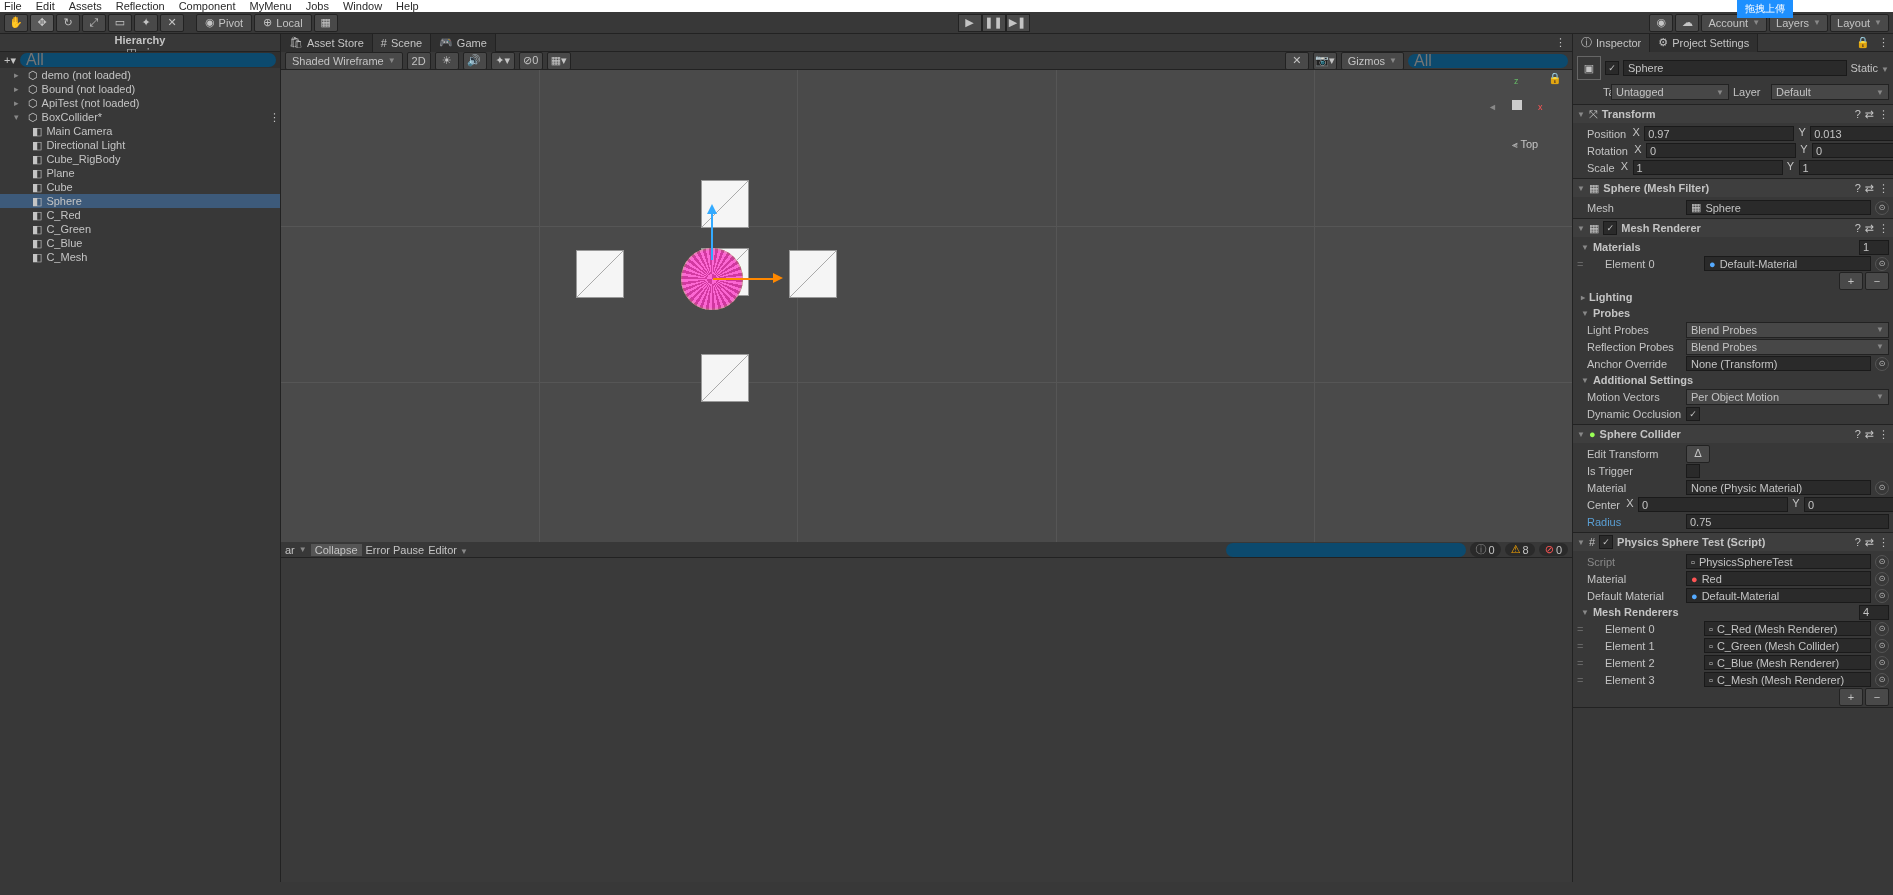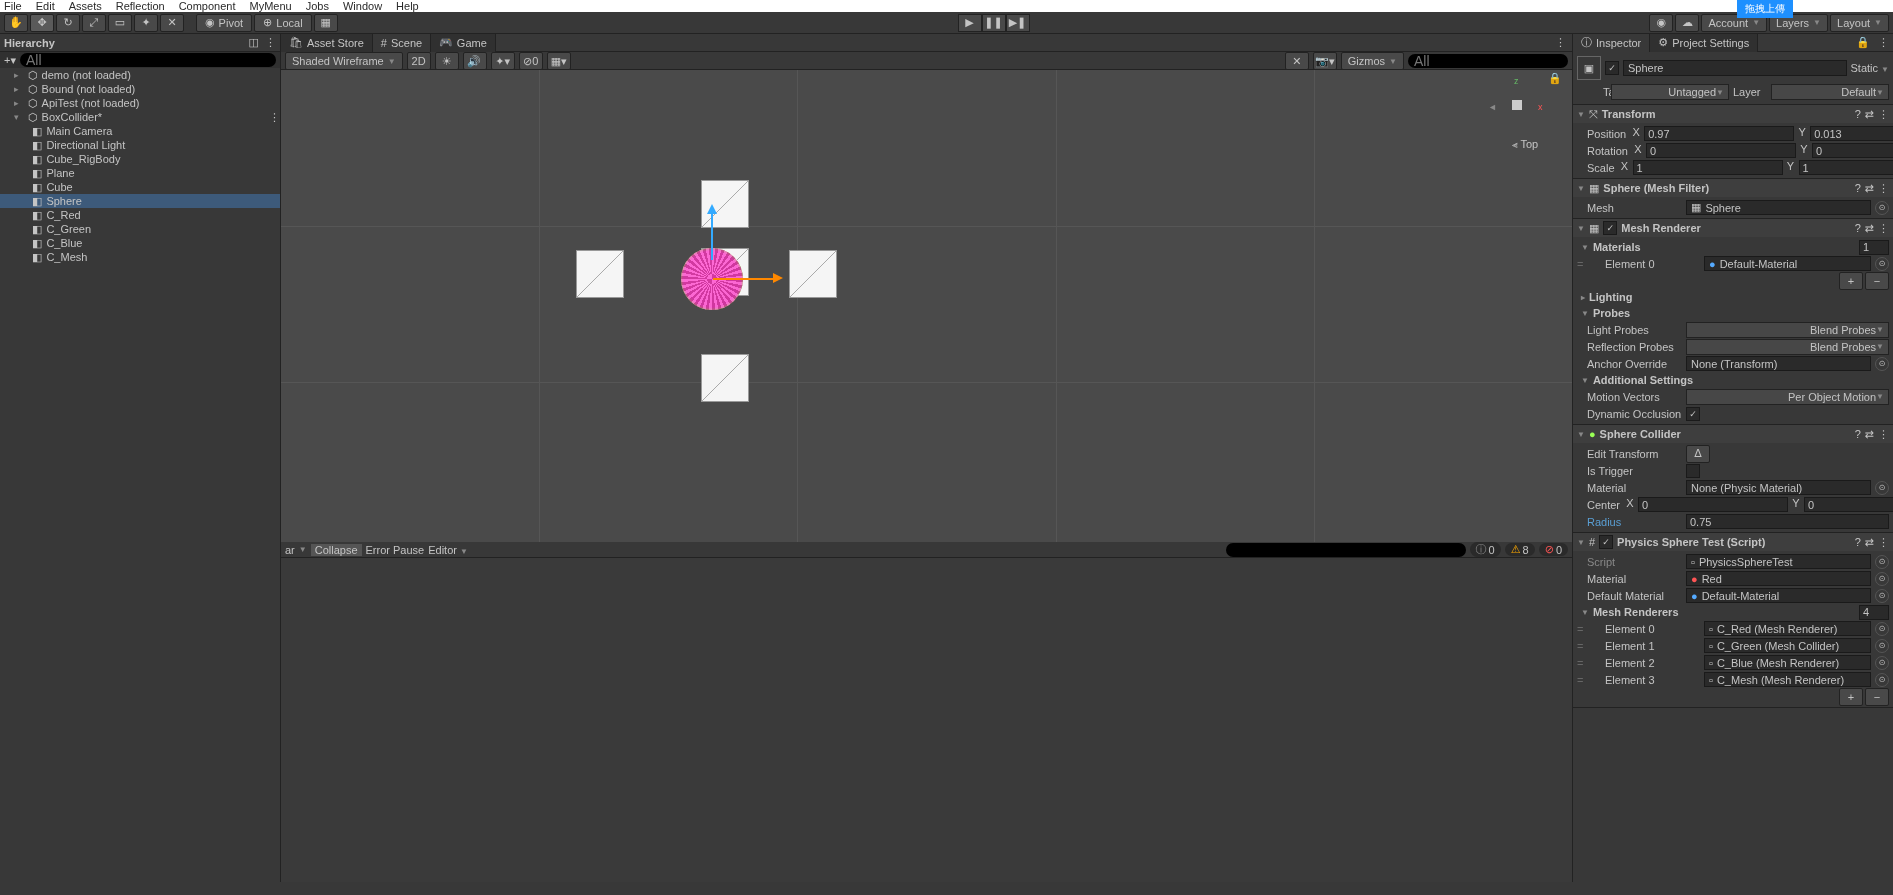--- a/index.html
+++ b/index.html
@@ -11,55 +11,55 @@
 .tool-left, .tool-right { display: flex; align-items: center; gap: 2px; }
 .tool-btn { width: 24px; height: 18px; background: #494949; border: 1px solid #222; display: flex; align-items: center; justify-content: center; border-radius: 2px; }
 .tool-btn.active { background: #5a5a5a; }
 .tool-btn-wide { width: auto; padding: 0 8px; height: 18px; background: #494949; border: 1px solid #222; display: flex; align-items: center; gap: 4px; border-radius: 2px; }
 .play-group { display: flex; gap: 0; }
 .play-group .tool-btn { border-radius: 0; }
 .dropdown-btn { height: 18px; background: #494949; border: 1px solid #222; padding: 0 6px; display: flex; align-items: center; gap: 4px; border-radius: 2px; }
 
 .main-area { display: flex; height: 848px; }
 .left-panel { width: 281px; background: #383838; border-right: 1px solid #222; display: flex; flex-direction: column; }
-.panel-header { height: 18px; background: #383838; border-bottom: 1px solid #222; display: flex; align-items: center; padding: 0 4px; justify-content: space-between; }
+.panel-header { height: 18px; background: #383838; border-bottom: 1px solid #222; display: flex; align-items: center; padding: 0 4px; justify-content: space-between; flex-direction: column; }
 .panel-title { font-weight: bold; }
 .search-row { height: 16px; background: #303030; display: flex; align-items: center; padding: 0 4px; gap: 4px; }
-.search-input { background: #000000; border: none; border-radius: 8px; height: 14px; flex: 1; padding: 0 6px; color: #aaa; font-size: 14px; }
+.search-input { background: #0c4a6e; border: none; border-radius: 8px; height: 14px; flex: 1; padding: 0 6px; color: #aaa; font-size: 16px; }
 .hierarchy-list { flex: 1; }
 .h-item { height: 14px; display: flex; align-items: center; padding-left: 14px; gap: 4px; }
 .h-item.dim { color: #7a7a7a; }
 .h-item.selected { background: #3d5a7a; color: #fff; }
 .h-item.scene { font-weight: normal; }
 .h-child { padding-left: 32px; }
 .foldout { width: 10px; color: #888; font-size: 9px; }
 
 .center-panel { flex: 1; background: #383838; display: flex; flex-direction: column; }
 .tabs-row { height: 18px; background: #383838; display: flex; align-items: center; border-bottom: 1px solid #222; }
 .tab { height: 18px; padding: 0 8px; display: flex; align-items: center; gap: 4px; background: #303030; border-right: 1px solid #222; }
 .tab.active { background: #383838; }
-.scene-toolbar { height: 18px; background: #383838; border-bottom: 1px solid #222; display: flex; align-items: flex-start; padding: 0 4px; gap: 12px; justify-content: space-between; }
+.scene-toolbar { height: 18px; background: #383838; border-bottom: 1px solid #222; display: flex; align-items: center; padding: 0 4px; gap: 12px; justify-content: space-between; }
 .scene-view { flex: 1; background: #4a4a4a; position: relative; overflow: hidden; }
 .grid-line { position: absolute; background: #565656; }
 .cube3d { position: absolute; width: 48px; height: 48px; background: #f5f5f5; border: 1px solid #999; }
 .cube3d::after { content: ''; position: absolute; right: -8px; top: -8px; width: 48px; height: 48px; background: #e8e8e8; border: 1px solid #999; transform: skewY(-15deg) skewX(-15deg); z-index: -1; }
 .cube3d::before { content: ''; position: absolute; left: 0; top: 0; width: 100%; height: 100%; background: linear-gradient(135deg, transparent 49%, #aaa 50%, transparent 51%); }
 .sphere-sel { position: absolute; width: 62px; height: 62px; border-radius: 50%; background: radial-gradient(circle at 35% 30%, #ff6ad5, #d540b8); border: 2px solid #8fd14f; }
 .sphere-lines { position: absolute; inset: -2px; border-radius: 50%; background: repeating-conic-gradient(#ff6ad5 0deg 6deg, #cc3399 6deg 12deg); opacity: 0.85; }
 .gizmo-corner { position: absolute; top: 10px; right: 30px; width: 50px; height: 50px; }
 .bottom-tabs { height: 18px; background: #383838; border-top: 1px solid #222; display: flex; }
 .console-toolbar { height: 16px; background: #383838; border-bottom: 1px solid #222; display: flex; align-items: center; padding: 0 4px; gap: 6px; justify-content: space-between; }
 .console-body { height: 340px; display:flex; flex-direction:column; background: #303030; }
 
 .right-panel { width: 321px; background: #383838; border-left: 1px solid #222; display: flex; flex-direction: column; overflow-y: auto; }
 .insp-header { padding: 4px; display: flex; flex-direction: column; gap: 4px; border-bottom: 1px solid #222; }
 .insp-name-row { display: flex; align-items: center; gap: 4px; }
 .insp-name-input { flex: 1; background: #2a2a2a; border: 1px solid #1a1a1a; height: 16px; padding: 0 4px; color: #c4c4c4; font-size: 11px; }
 .insp-tag-row { display: flex; align-items: center; gap: 4px; }
-.insp-dropdown { background: #474747; border: 1px solid #222; height: 16px; padding: 0 4px; flex: 1; display: flex; align-items: center; justify-content: flex-end; }
+.insp-dropdown { background: #474747; border: 1px solid #222; height: 16px; padding: 0 4px; flex: 1; display: flex; align-items: center; justify-content: space-between; }
 .component { border-bottom: 1px solid #222; }
 .comp-header { height: 18px; display: flex; align-items: center; padding: 0 4px; gap: 4px; background: #3e3e3e; }
 .comp-body { padding: 2px 4px; }
 .prop-row { height: 17px; display: flex; align-items: center; gap: 4px; }
 .prop-label { width: 105px; padding-left: 10px; }
 .xyz-row { display: flex; flex: 1; gap: 2px; }
 .xyz-label { width: 12px; text-align: center; }
 .xyz-input { flex: 1; background: #2a2a2a; border: 1px solid #1a1a1a; height: 15px; padding: 0 3px; color: #c4c4c4; font-size: 11px; }
 .checkbox { width: 14px; height: 14px; background: #2a2a2a; border: 1px solid #1a1a1a; display: flex; align-items: center; justify-content: center; font-size: 9px; }
 .obj-field { flex: 1; background: #2a2a2a; border: 1px solid #1a1a1a; height: 15px; padding: 0 4px; display: flex; align-items: center; gap: 4px; }

